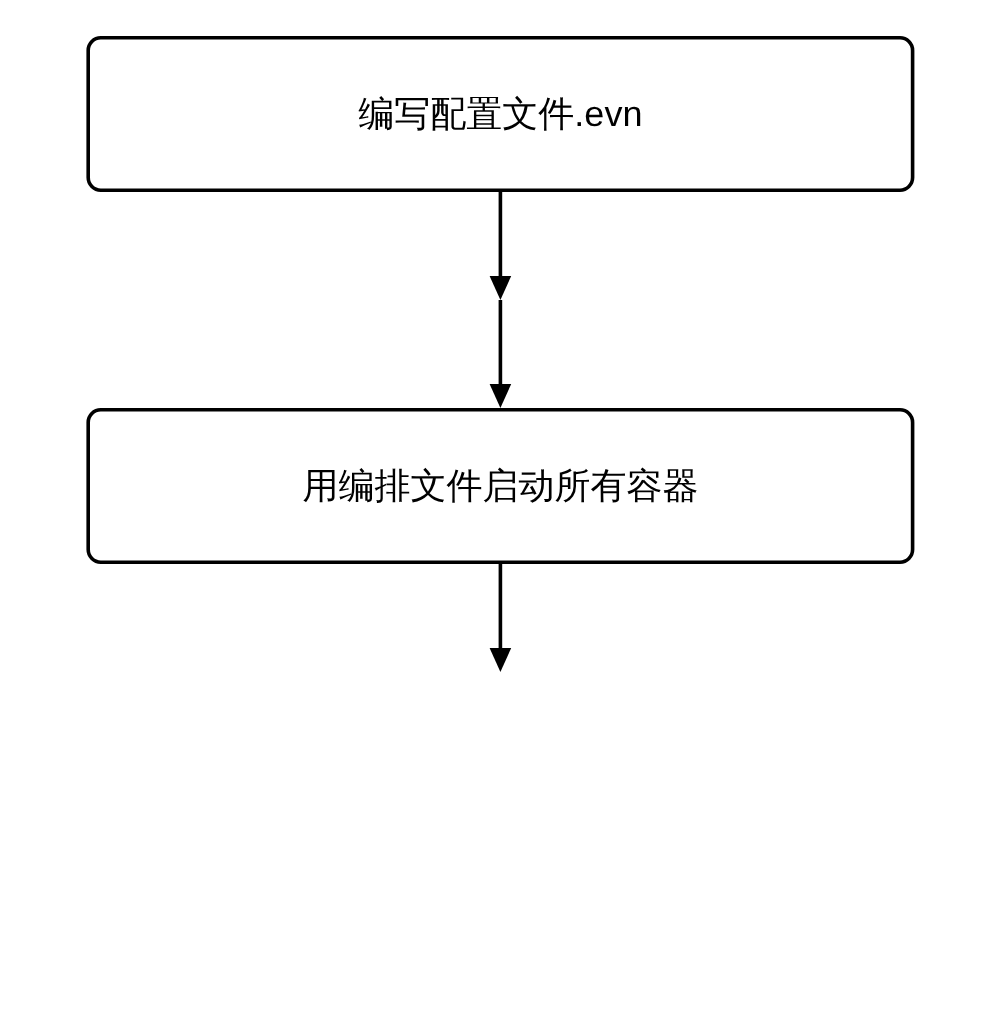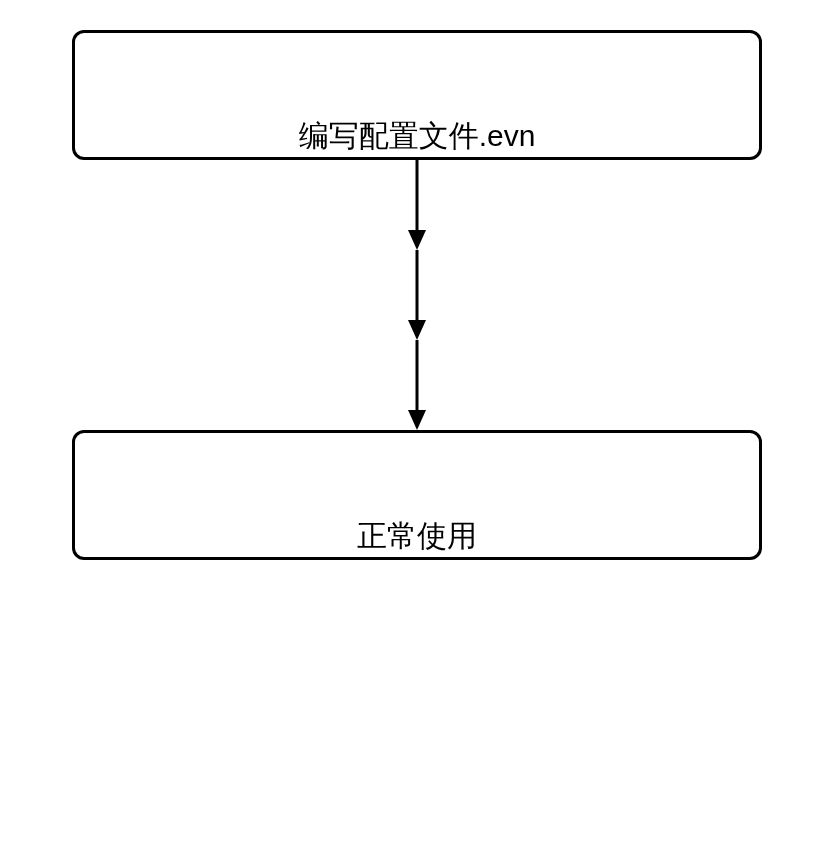--- a/index.html
+++ b/index.html
@@ -22,21 +22,21 @@
       display: flex;
       flex-direction: column;
       align-items: center;
     }
     .box {
       width: 690px;
       height: 130px;
       border: 3px solid #000;
       border-radius: 12px;
       display: flex;
-      align-items: flex-end;
+      align-items: center;
       justify-content: center;
       font-size: 30px;
       font-weight: 500;
       color: #000;
       background: #fff;
     }
     .arrow-container {
       height: 90px;
       display: flex;
       align-items: center;
@@ -58,22 +58,22 @@
       <line x1="15" y1="0" x2="15" y2="72" stroke="#000" stroke-width="3"></line>
       <polygon points="15,90 6,70 24,70" fill="#000"></polygon>
     </svg>
   </div>
   <div class="arrow-container">
     <svg class="arrow-svg" width="30" height="90" viewBox="0 0 30 90">
       <line x1="15" y1="0" x2="15" y2="72" stroke="#000" stroke-width="3"></line>
       <polygon points="15,90 6,70 24,70" fill="#000"></polygon>
     </svg>
   </div>
+  <div class="box">
+    <span>用编排文件启动所有容器</span>
+  </div>
   <div class="arrow-container">
     <svg class="arrow-svg" width="30" height="90" viewBox="0 0 30 90">
       <line x1="15" y1="0" x2="15" y2="72" stroke="#000" stroke-width="3"></line>
       <polygon points="15,90 6,70 24,70" fill="#000"></polygon>
     </svg>
   </div>
-  <div class="box">
-    <span>正常使用</span>
-  </div>
 </div>
 
 </body></html>

